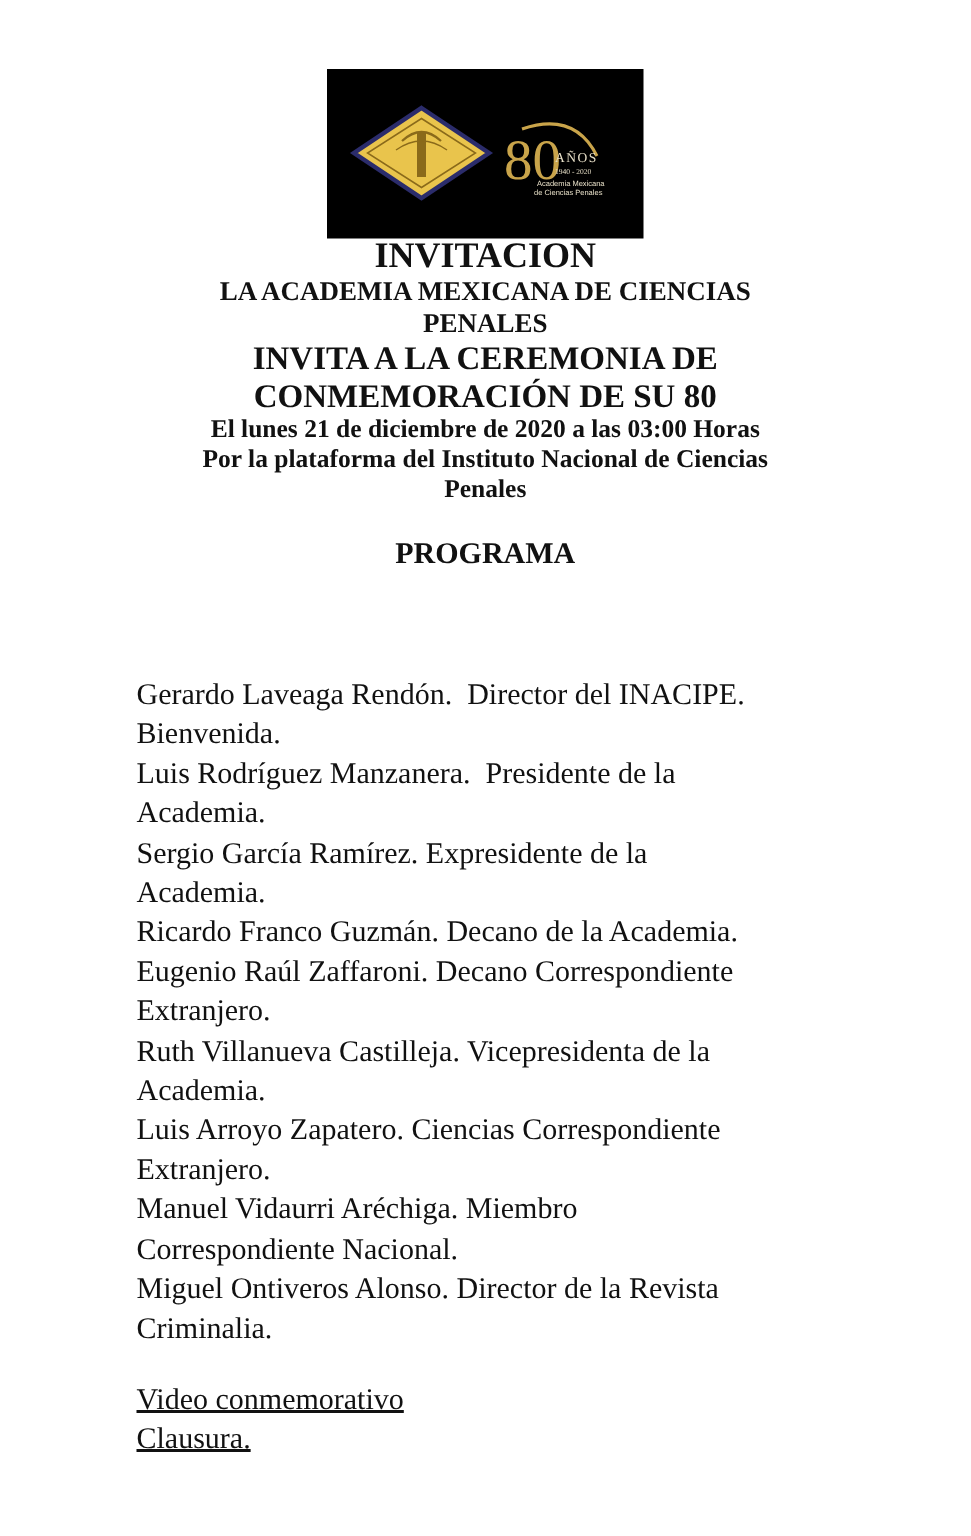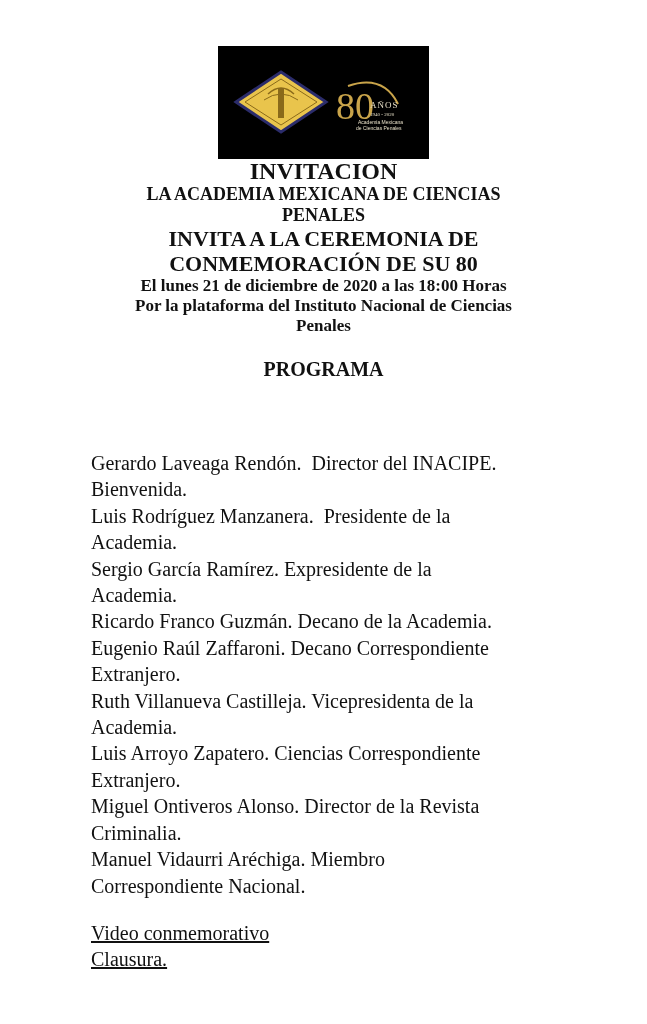--- a/index.html
+++ b/index.html
@@ -39,21 +39,21 @@
     </g>
   </svg>
 </div>
 
 <div class="header">
   <div class="h-title">INVITACION</div>
   <div class="h-sub">LA ACADEMIA MEXICANA DE CIENCIAS</div>
   <div class="h-sub">PENALES</div>
   <div class="h-big">INVITA A LA CEREMONIA DE</div>
   <div class="h-big">CONMEMORACIÓN DE SU 80</div>
-  <div class="h-date">El lunes 21 de diciembre de 2020 a las 18:00 Horas</div>
+  <div class="h-date">El lunes 21 de diciembre de 2020 a las 03:00 Horas</div>
   <div class="h-date">Por la plataforma del Instituto Nacional de Ciencias</div>
   <div class="h-date">Penales</div>
   <div class="h-prog">PROGRAMA</div>
 </div>
 
 <div class="program">
   <div>
     <div><span class="u">Gerardo Laveaga Rendón</span><span style="white-space: pre;">.  </span><span>Director del INACIPE.</span></div>
     <div>Bienvenida.</div>
   </div>
@@ -74,25 +74,25 @@
   </div>
   <div>
     <div><span class="u">Ruth Villanueva Castilleja.</span><span style="white-space:pre"> </span><span>Vicepresidenta de la</span></div>
     <div>Academia.</div>
   </div>
   <div>
     <div><span class="u" style="white-space:pre">Luis Arroyo Zapatero. </span><span>Ciencias Correspondiente</span></div>
     <div>Extranjero.</div>
   </div>
   <div>
+    <div><span class="u" style="white-space:pre">Manuel Vidaurri Aréchiga. </span><span>Miembro</span></div>
+    <div>Correspondiente Nacional.</div>
+  </div>
+  <div>
     <div><span class="u" style="white-space:pre">Miguel Ontiveros Alonso. </span><span>Director de la Revista</span></div>
     <div>Criminalia.</div>
-  </div>
-  <div>
-    <div><span class="u" style="white-space:pre">Manuel Vidaurri Aréchiga. </span><span>Miembro</span></div>
-    <div>Correspondiente Nacional.</div>
   </div>
 </div>
 
 <div class="closing">
   <div>Video conmemorativo</div>
   <div>Clausura.</div>
 </div>
 
 </body></html>

